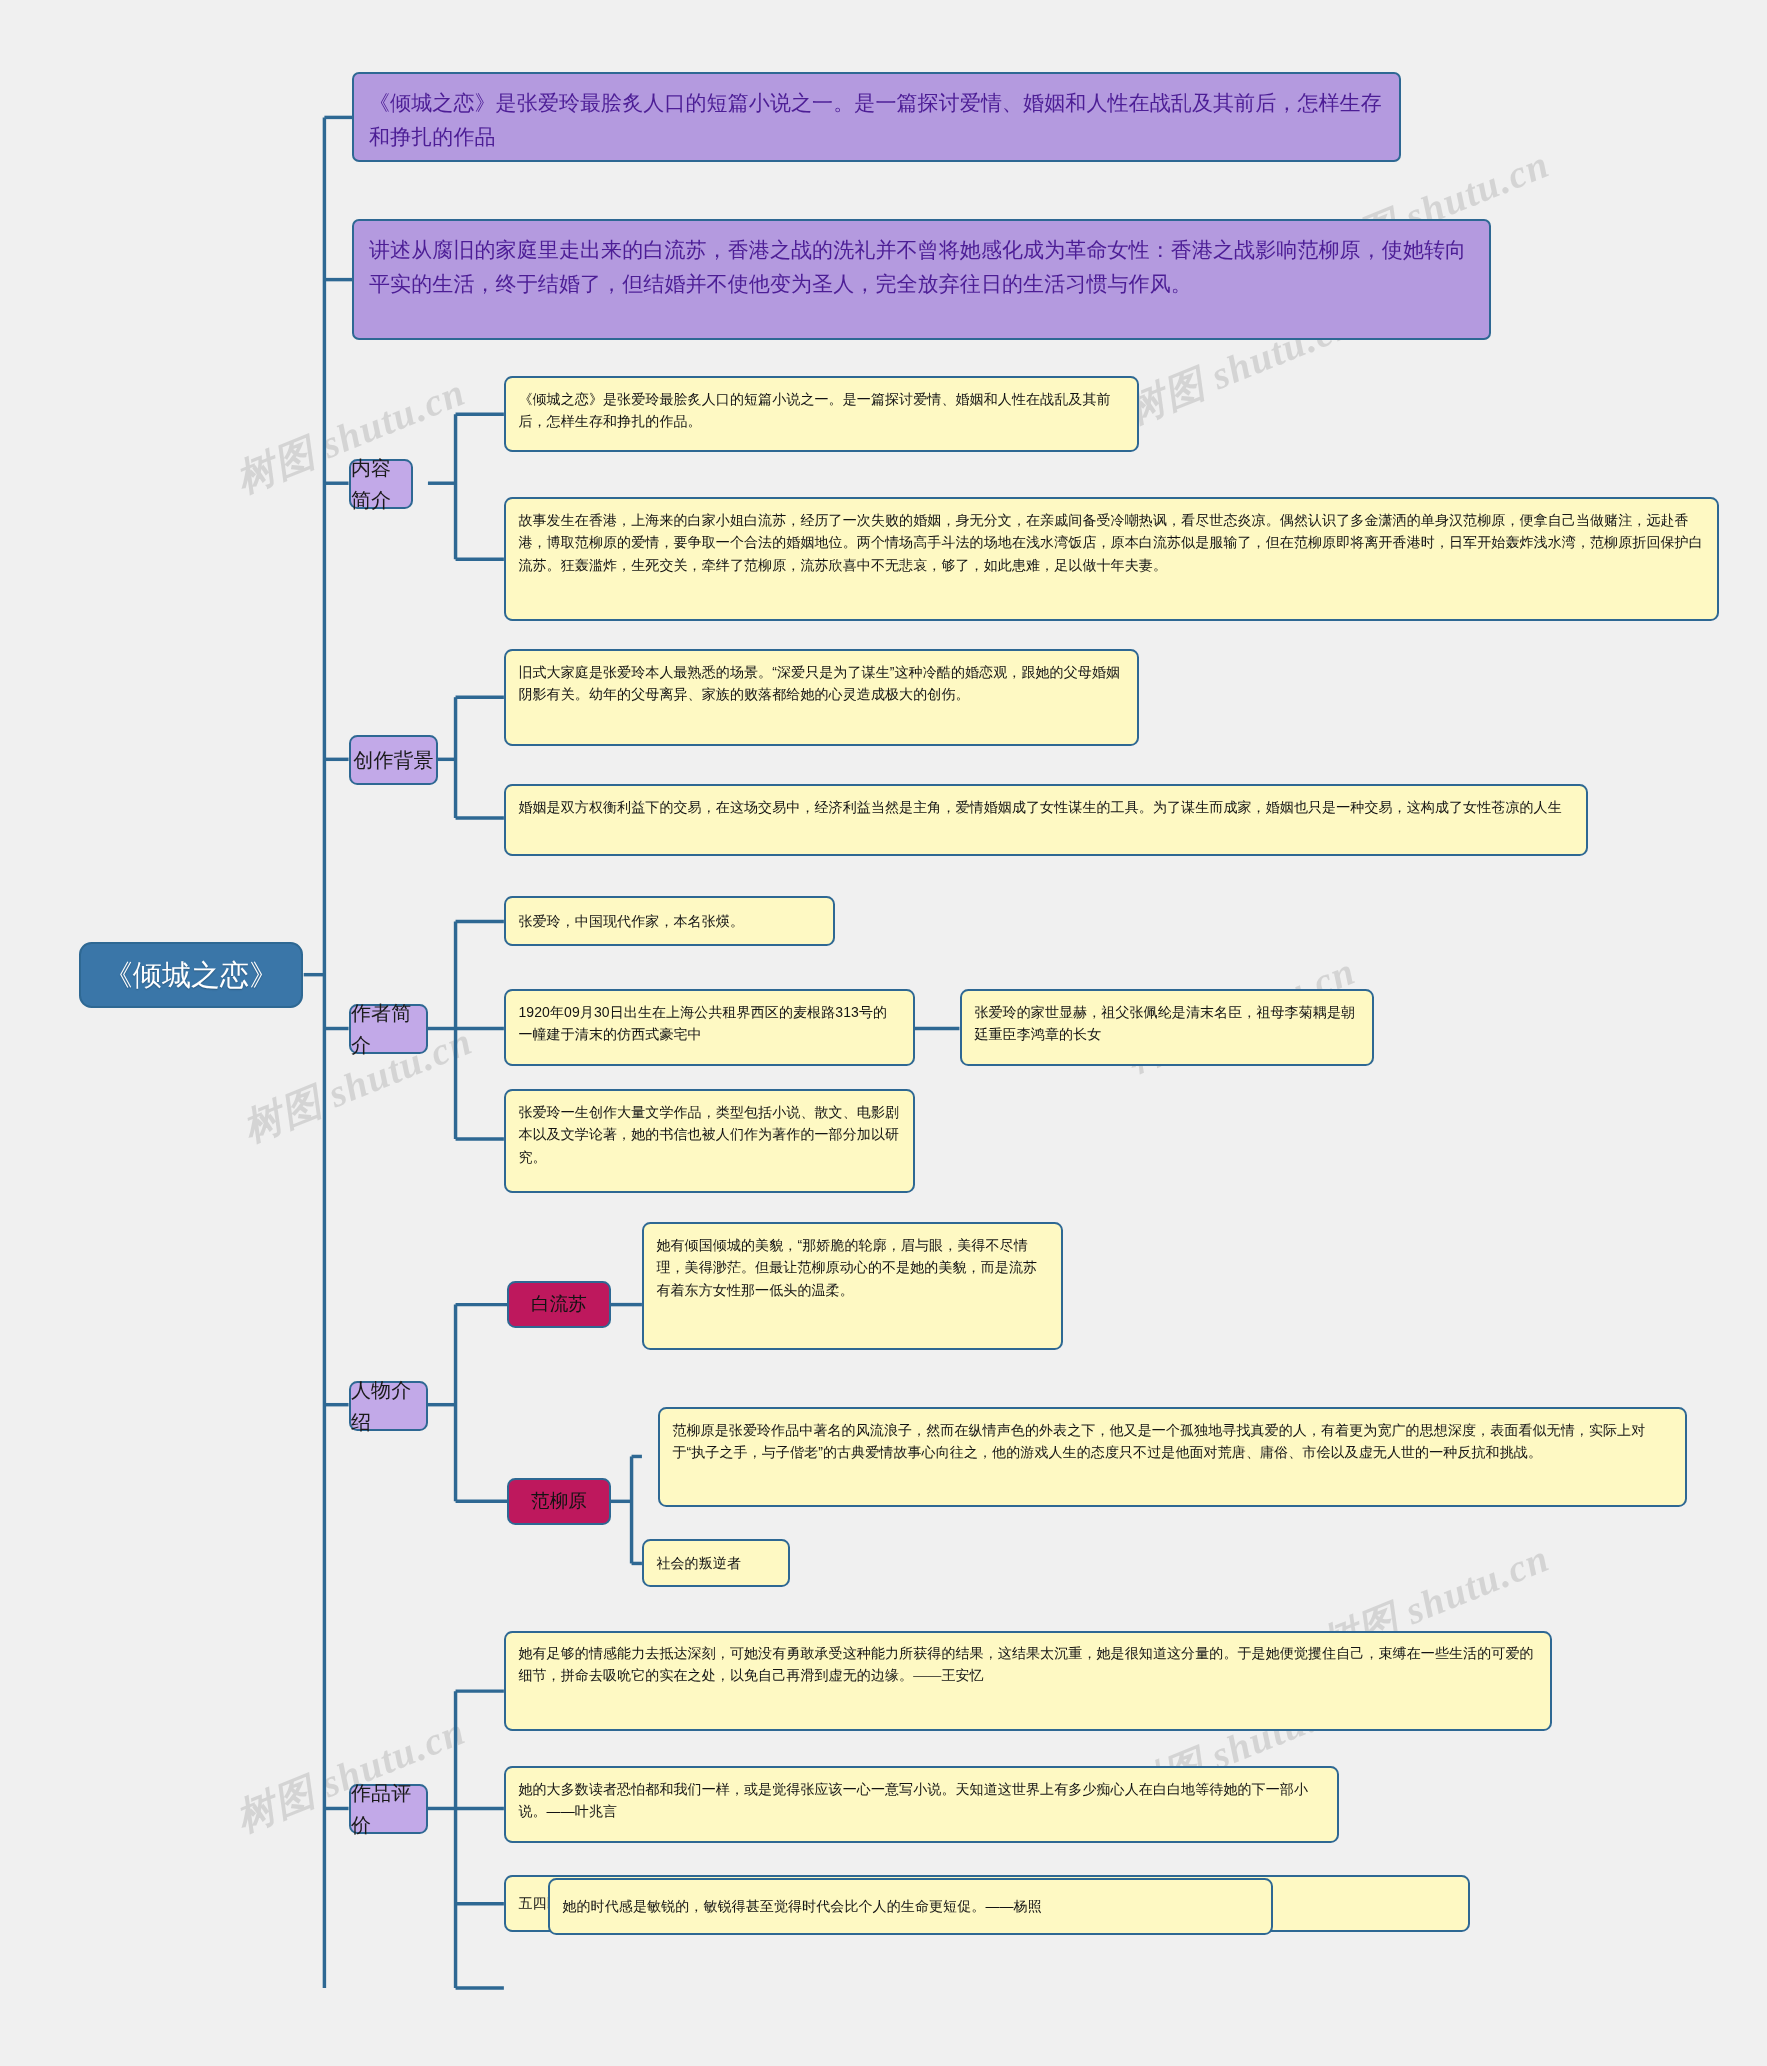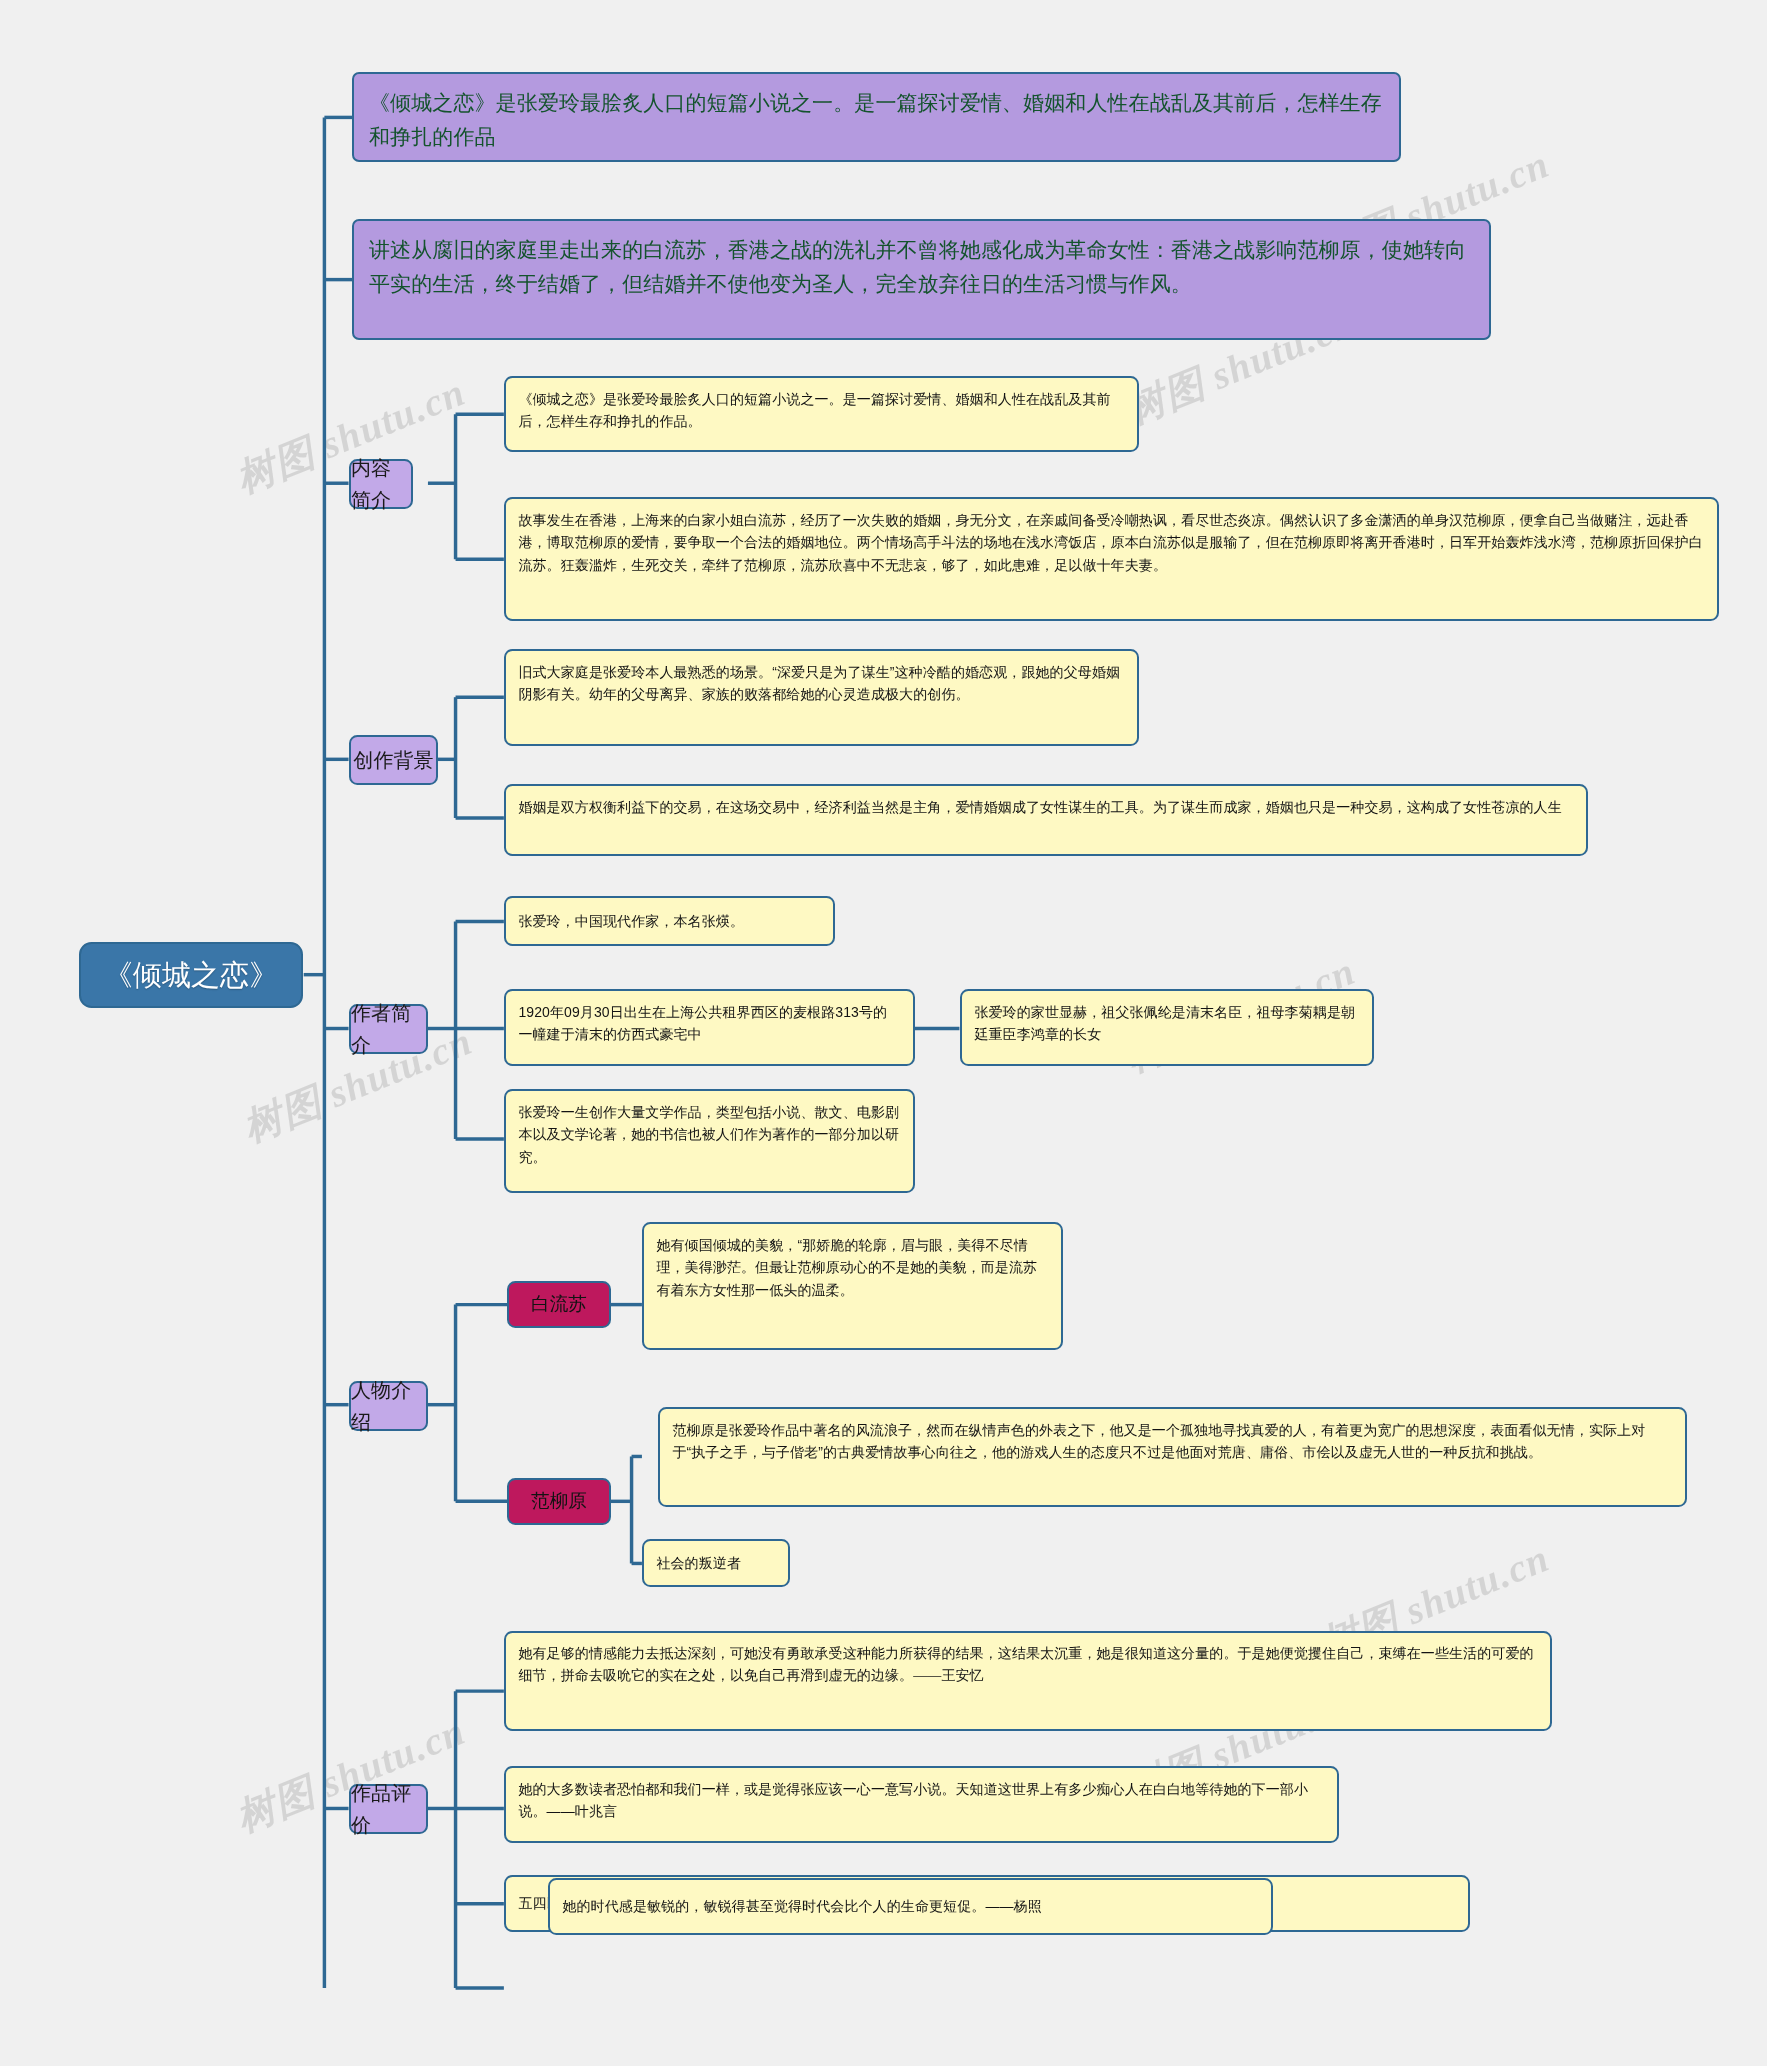--- a/index.html
+++ b/index.html
@@ -70,21 +70,21 @@
     font-size: 29px;
     justify-content: center;
     border-radius: 12.4px;
     text-shadow: 0 0.7px 1.4px rgba(0,0,0,0.25);
   }
 
   
   .node.summary {
     background: #b49adf;
     border-color: #2e6893;
-    color: #14532d;
+    color: #4c1d95;
     font-size: 21px;
     padding: 12.4px 15px;
     border-radius: 7px;
     align-items: flex-start;
   }
   .node.summary .txt { display:block; width:100%; }
 
   
   .node.cat {
     background: #c2a9e8;

